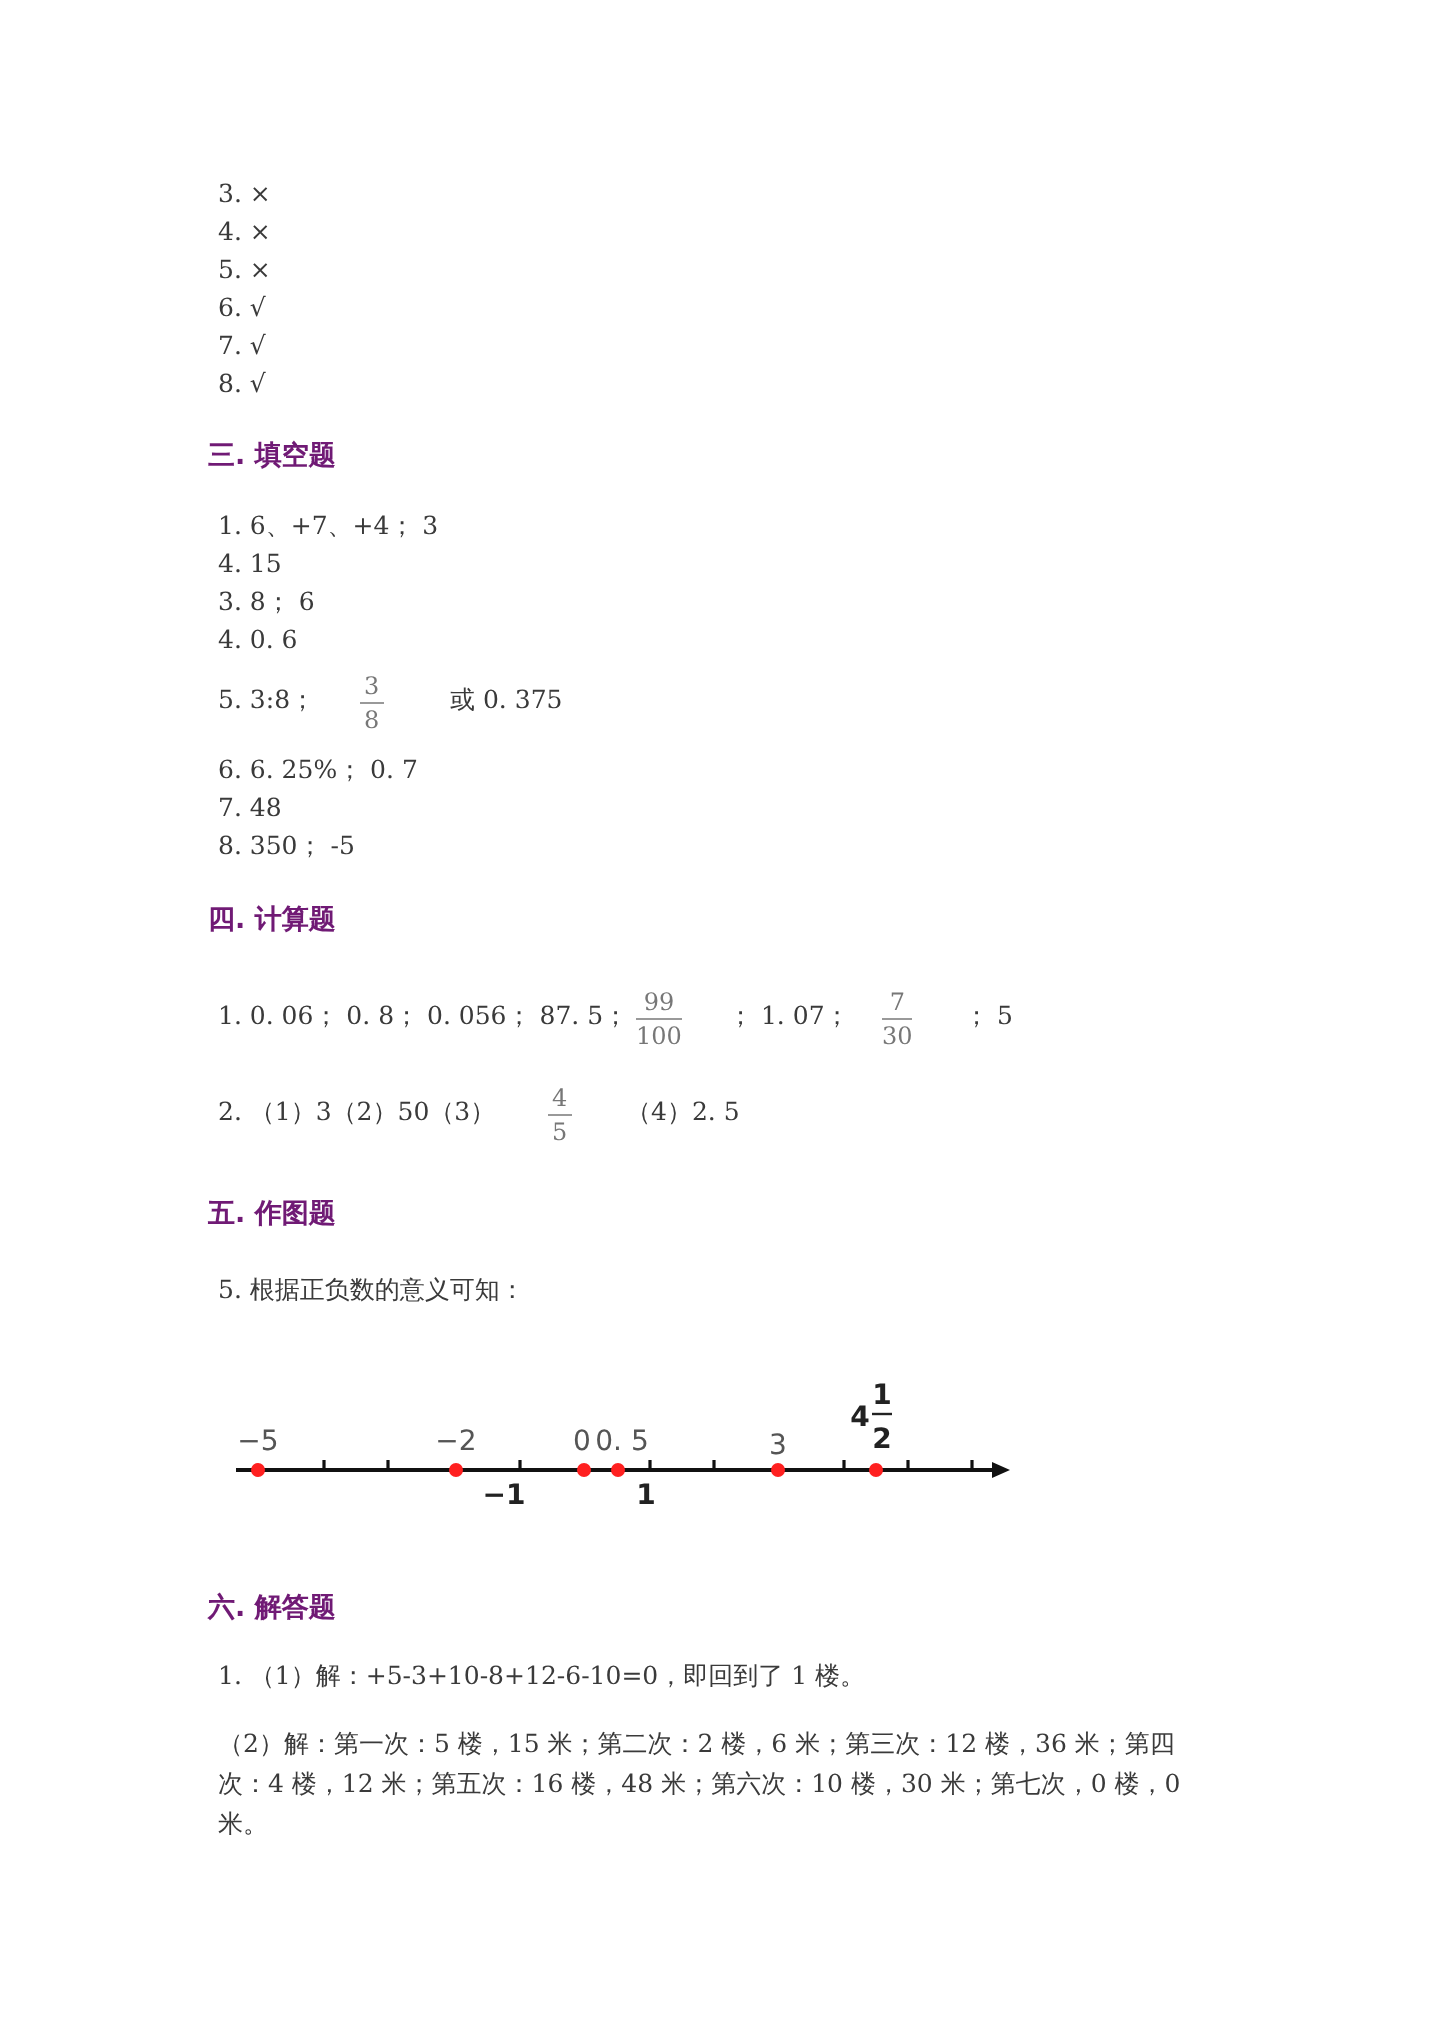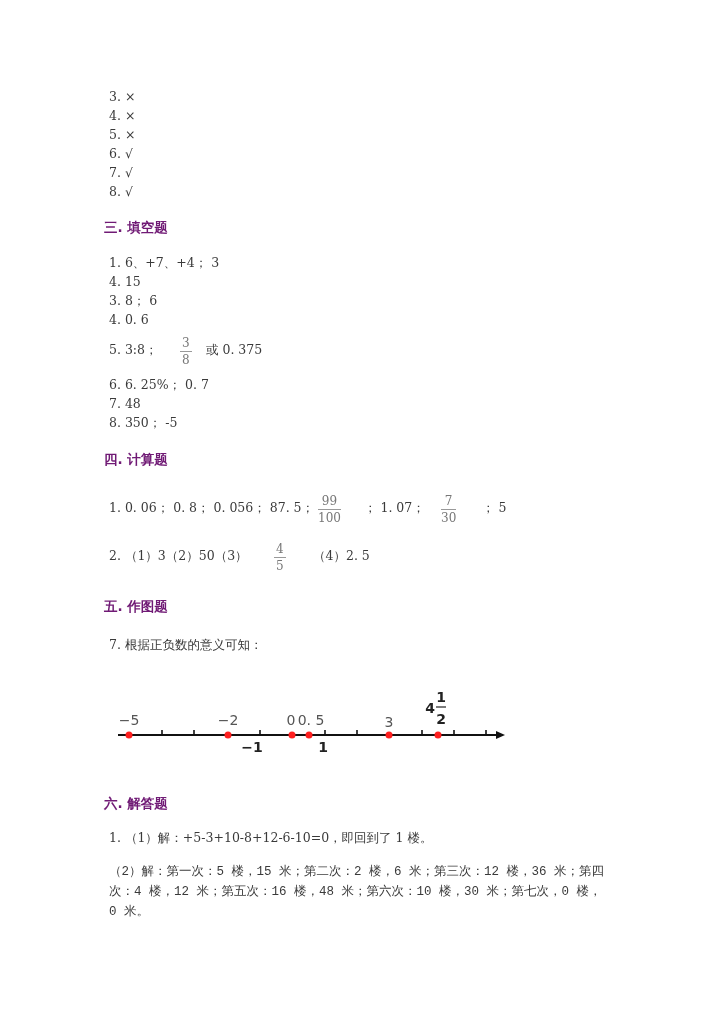--- a/index.html
+++ b/index.html
@@ -3,21 +3,21 @@
 <meta charset="utf-8">
 <style>
   html, body { margin: 0; padding: 0; background: #ffffff; }
   body { width: 720px; height: 1018px; position: relative; overflow: hidden;
          font-family: "DejaVu Serif", "Liberation Serif", serif; color: #333; }
   .line { position: absolute; left: 109px; font-size: 12.5px; line-height: 16px; white-space: nowrap; color: #3a3a3a; }
   .heading { position: absolute; left: 92px; font-size: 13.5px; font-weight: bold; font-family: "DejaVu Sans", "Liberation Sans", sans-serif; color: #701a75; margin-left: 12px; }
   .frac { position: absolute; font-size: 12px; color: #777; text-align: center; line-height: 14px; }
   .frac .num { display: block; border-bottom: 1px solid #999; padding: 0 2px 1px; }
   .frac .den { display: block; padding-top: 1px; }
-  .para { position: absolute; left: 109px; width: 500px; font-size: 12.5px; line-height: 20px; color: #3a3a3a; font-family: Liberation Mono, monospace; }
+  .para { position: absolute; left: 109px; width: 500px; font-size: 12.5px; line-height: 20px; color: #3a3a3a; }
   svg text { font-family: "DejaVu Sans", "Liberation Sans", sans-serif; }
 </style>
 </head>
 <body>
 
 <div class="line" style="top:89px">3. ×</div>
 <div class="line" style="top:108px">4. ×</div>
 <div class="line" style="top:127px">5. ×</div>
 <div class="line" style="top:146px">6. √</div>
 <div class="line" style="top:165px">7. √</div>
@@ -26,21 +26,21 @@
 <div class="heading" style="top:219px">三. 填空题</div>
 <div class="line" style="top:255px">1. 6、+7、+4； 3</div>
 <div class="line" style="top:274px">4. 15</div>
 <div class="line" style="top:293px">3. 8； 6</div>
 <div class="line" style="top:312px">4. 0. 6</div>
 <div class="line" style="top:342px">5. 3:8；</div>
 <div class="frac" style="left:180px; top:336px">
   <span class="num">3</span>
   <span class="den">8</span>
 </div>
-<div class="line" style="left:206px; top:342px">或 0. 375</div>
+<div class="line" style="left:225px; top:342px">或 0. 375</div>
 <div class="line" style="top:377px">6. 6. 25%； 0. 7</div>
 <div class="line" style="top:396px">7. 48</div>
 <div class="line" style="top:415px">8. 350； -5</div>
 
 <div class="heading" style="top:451px">四. 计算题</div>
 <div class="line" style="top:500px">1. 0. 06； 0. 8； 0. 056； 87. 5；</div>
 <div class="frac" style="left:318px; top:494px">
   <span class="num">99</span>
   <span class="den">100</span>
 </div>
@@ -52,21 +52,21 @@
 <div class="line" style="left:482px; top:500px">； 5</div>
 
 <div class="line" style="top:548px">2. （1）3（2）50（3）</div>
 <div class="frac" style="left:274px; top:542px">
   <span class="num">4</span>
   <span class="den">5</span>
 </div>
 <div class="line" style="left:313px; top:548px">（4）2. 5</div>
 
 <div class="heading" style="top:598px">五. 作图题</div>
-<div class="line" style="top:637px">7. 根据正负数的意义可知：</div>
+<div class="line" style="top:637px">5. 根据正负数的意义可知：</div>
 
 <svg style="position:absolute; left:0; top:680px;" width="720" height="85" viewBox="0 680 720 85">
   <line x1="118" y1="735" x2="500" y2="735" stroke="#111" stroke-width="2"></line>
   <polygon points="505,735 496,731 496,739" fill="#111"></polygon>
   <g stroke="#111" stroke-width="1.6">
     <line x1="162" y1="730" x2="162" y2="735"></line>
     <line x1="194" y1="730" x2="194" y2="735"></line>
     <line x1="260" y1="730" x2="260" y2="735"></line>
     <line x1="325" y1="730" x2="325" y2="735"></line>
     <line x1="357" y1="730" x2="357" y2="735"></line>

